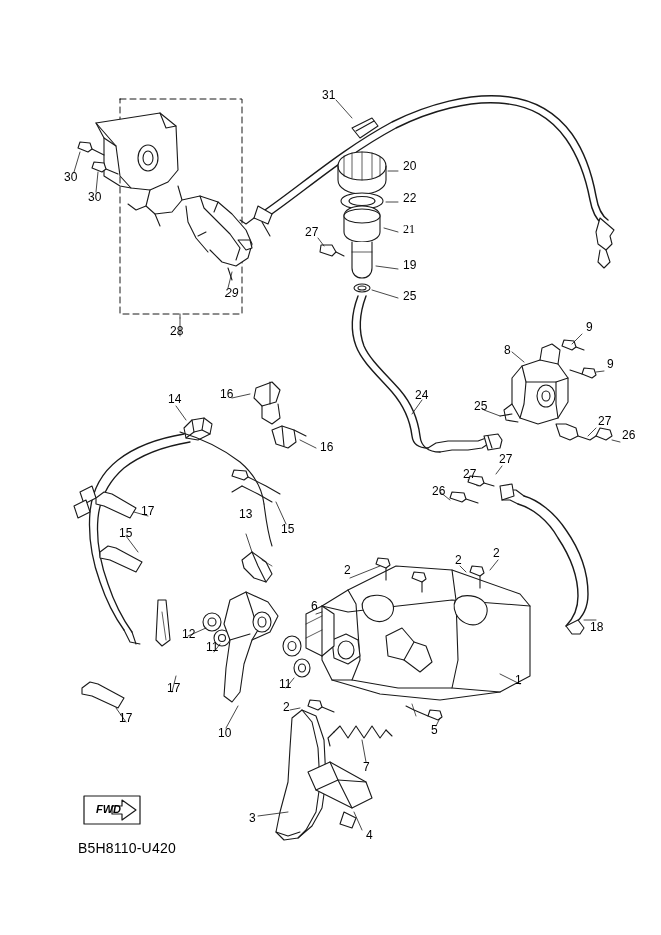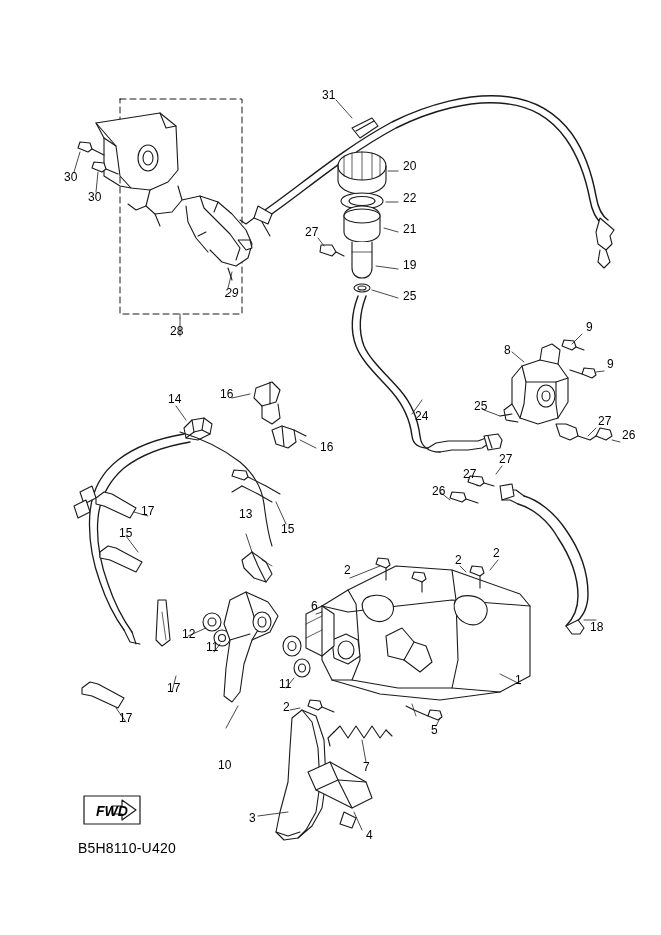--- a/index.html
+++ b/index.html
@@ -38,21 +38,21 @@
     left: 78px;
     top: 840px;
     font-size: 14px;
     color: #000;
     letter-spacing: 0.2px;
   }
   .fwd-text {
     position: absolute;
     left: 96px;
     top: 803px;
-    font-size: 14px;
+    font-size: 11px;
     font-weight: bold;
     font-style: italic;
     color: #000;
   }
 </style>
 </head>
 <body>
 
 <div id="diagram-root">
 
@@ -339,32 +339,32 @@
       <path d="M422 400 L412 414"></path>
       <path d="M596 620 L584 620"></path>
       <path d="M336 100 L352 118"></path>
     </g>
 
   </svg>
 
   <div class="lbl" style="left:322px;top:89px;">31</div>
   <div class="lbl" style="left:403px;top:160px;">20</div>
   <div class="lbl" style="left:403px;top:192px;">22</div>
-  <div class="lbl" style="left:403px;top:223px;">21</div>
+  <div class="lbl" style="left:403px;top:223px;font-family:Liberation Serif, serif;">21</div>
   <div class="lbl" style="left:305px;top:226px;">27</div>
   <div class="lbl" style="left:403px;top:259px;">19</div>
   <div class="lbl" style="left:403px;top:290px;">25</div>
   <div class="lbl" style="left:64px;top:171px;">30</div>
   <div class="lbl" style="left:88px;top:191px;">30</div>
   <div class="lbl" style="left:225px;top:287px;font-style:italic;">29</div>
   <div class="lbl" style="left:170px;top:325px;">28</div>
   <div class="lbl" style="left:586px;top:321px;">9</div>
   <div class="lbl" style="left:504px;top:344px;">8</div>
   <div class="lbl" style="left:607px;top:358px;">9</div>
-  <div class="lbl" style="left:415px;top:410px;">24</div>
+  <div class="lbl" style="left:415px;top:389px;">24</div>
   <div class="lbl" style="left:220px;top:388px;">16</div>
   <div class="lbl" style="left:168px;top:393px;">14</div>
   <div class="lbl" style="left:474px;top:400px;">25</div>
   <div class="lbl" style="left:598px;top:415px;">27</div>
   <div class="lbl" style="left:622px;top:429px;">26</div>
   <div class="lbl" style="left:320px;top:441px;">16</div>
   <div class="lbl" style="left:499px;top:453px;">27</div>
   <div class="lbl" style="left:463px;top:468px;">27</div>
   <div class="lbl" style="left:432px;top:485px;">26</div>
   <div class="lbl" style="left:141px;top:505px;">17</div>
@@ -375,21 +375,21 @@
   <div class="lbl" style="left:455px;top:554px;">2</div>
   <div class="lbl" style="left:493px;top:547px;">2</div>
   <div class="lbl" style="left:590px;top:621px;">18</div>
   <div class="lbl" style="left:311px;top:600px;">6</div>
   <div class="lbl" style="left:182px;top:628px;">12</div>
   <div class="lbl" style="left:206px;top:641px;">11</div>
   <div class="lbl" style="left:279px;top:678px;">11</div>
   <div class="lbl" style="left:515px;top:674px;">1</div>
   <div class="lbl" style="left:167px;top:682px;">17</div>
   <div class="lbl" style="left:283px;top:701px;">2</div>
-  <div class="lbl" style="left:218px;top:727px;margin-top:32px;">10</div>
+  <div class="lbl" style="left:218px;top:727px;">10</div>
   <div class="lbl" style="left:431px;top:724px;">5</div>
   <div class="lbl" style="left:363px;top:761px;">7</div>
   <div class="lbl" style="left:119px;top:712px;">17</div>
   <div class="lbl" style="left:249px;top:812px;">3</div>
   <div class="lbl" style="left:366px;top:829px;">4</div>
 
   <div class="fwd-text">FWD</div>
   <div class="code">B5H8110-U420</div>
 
 </div>

